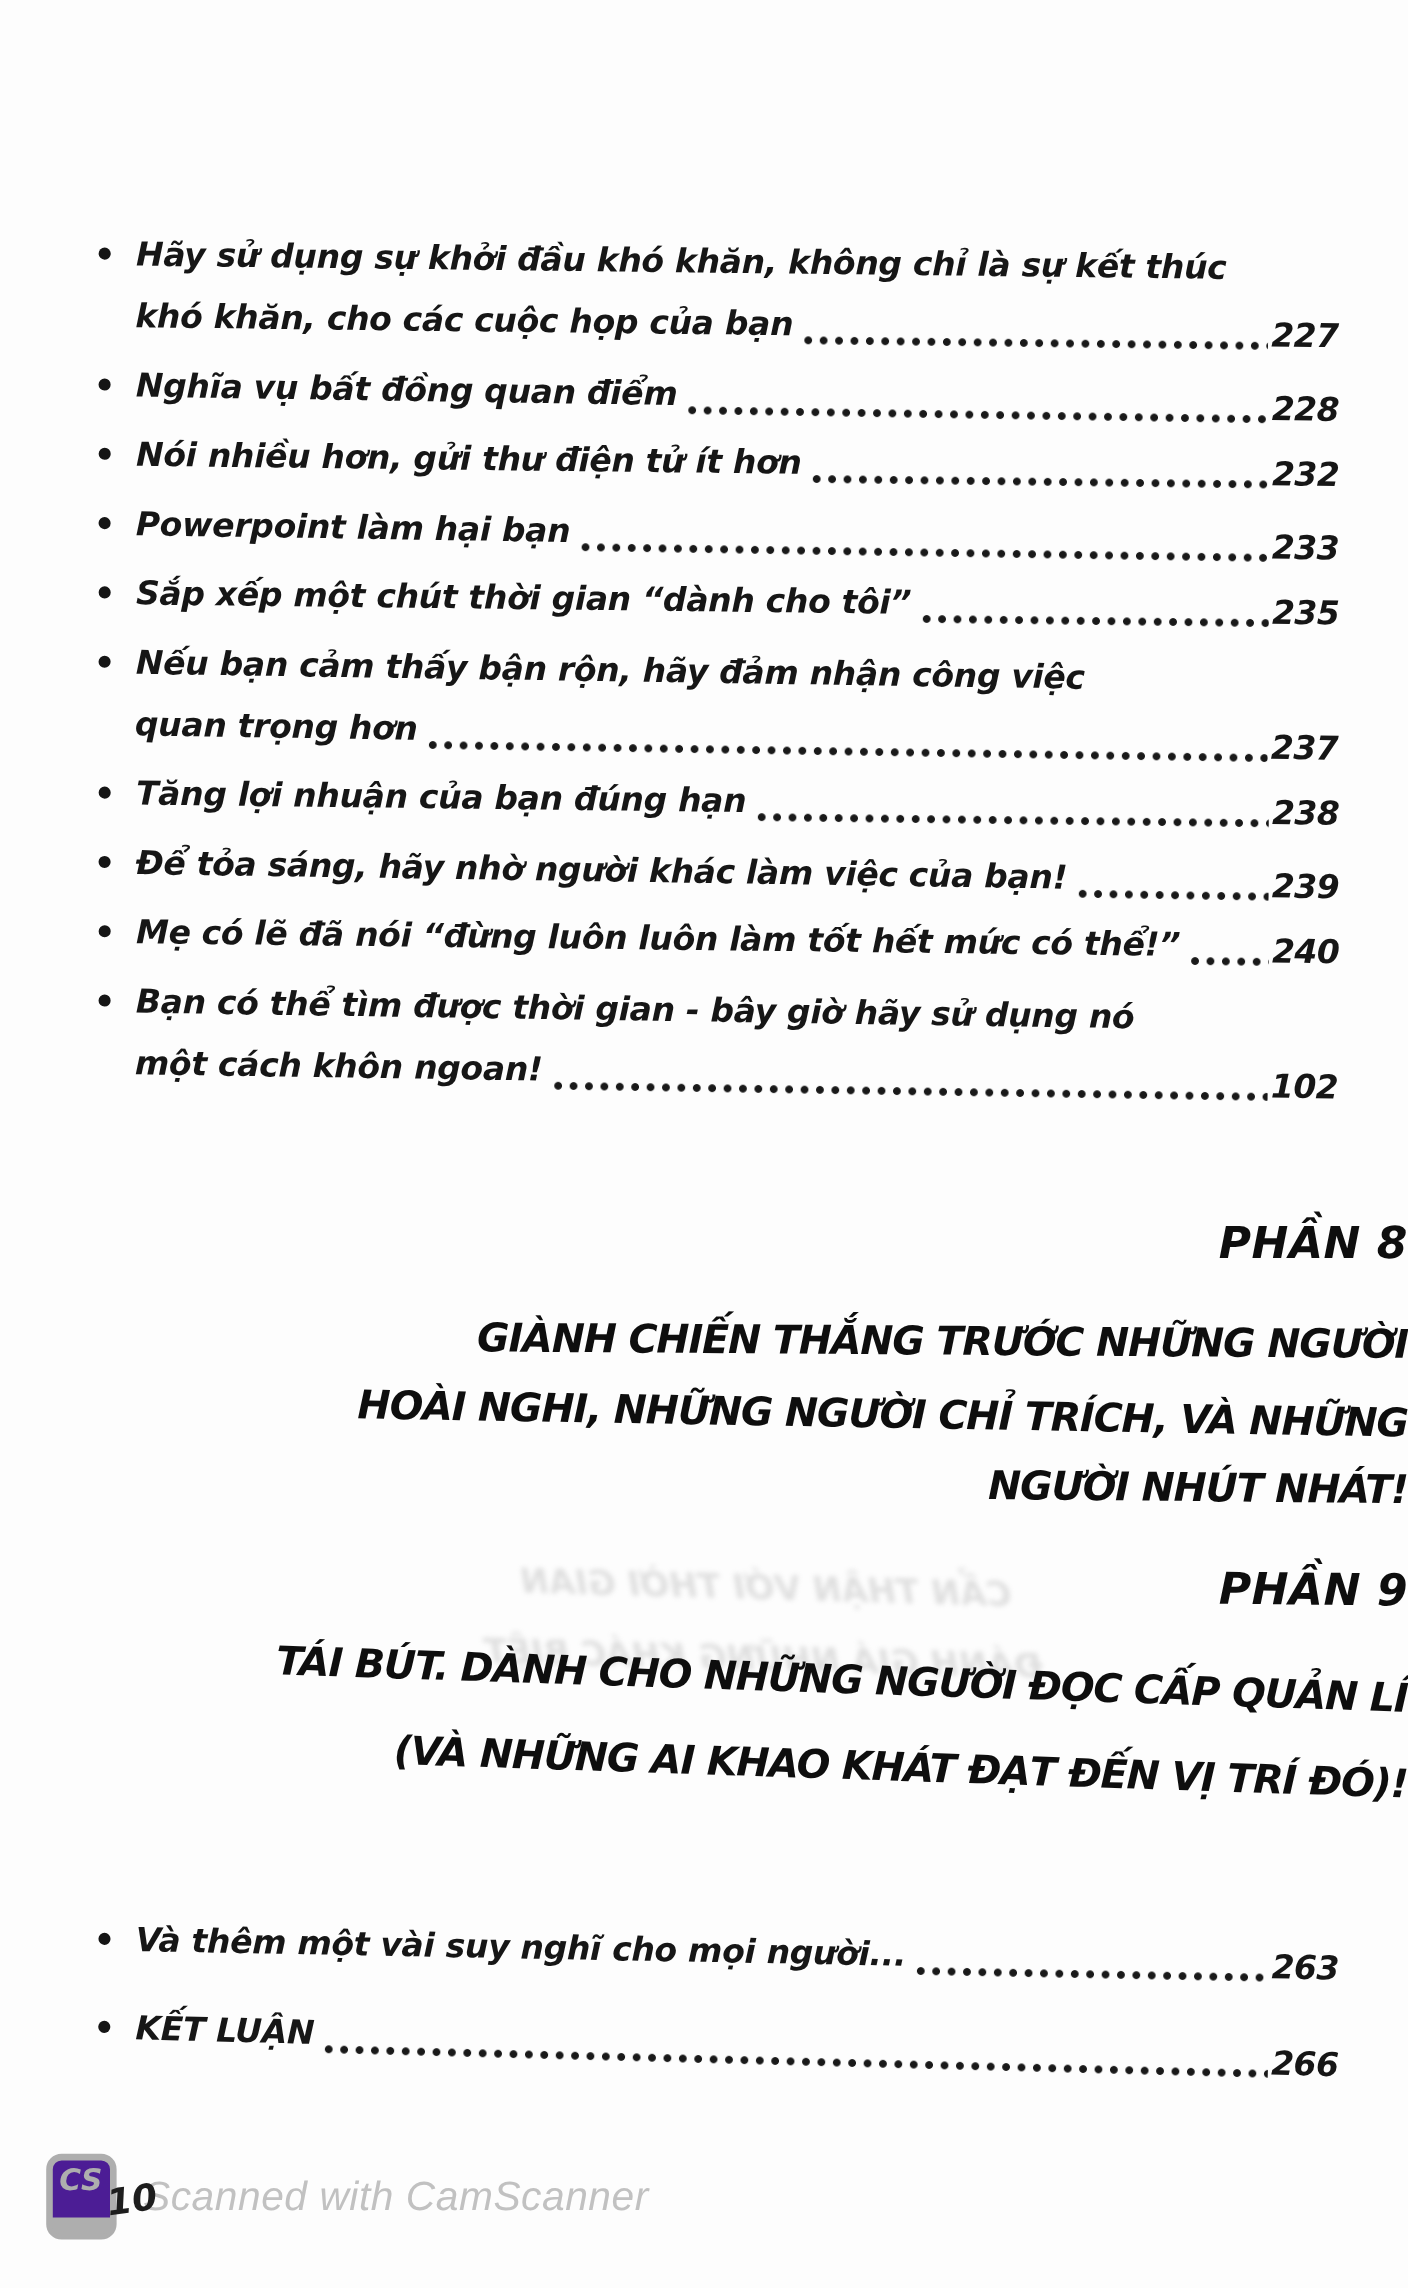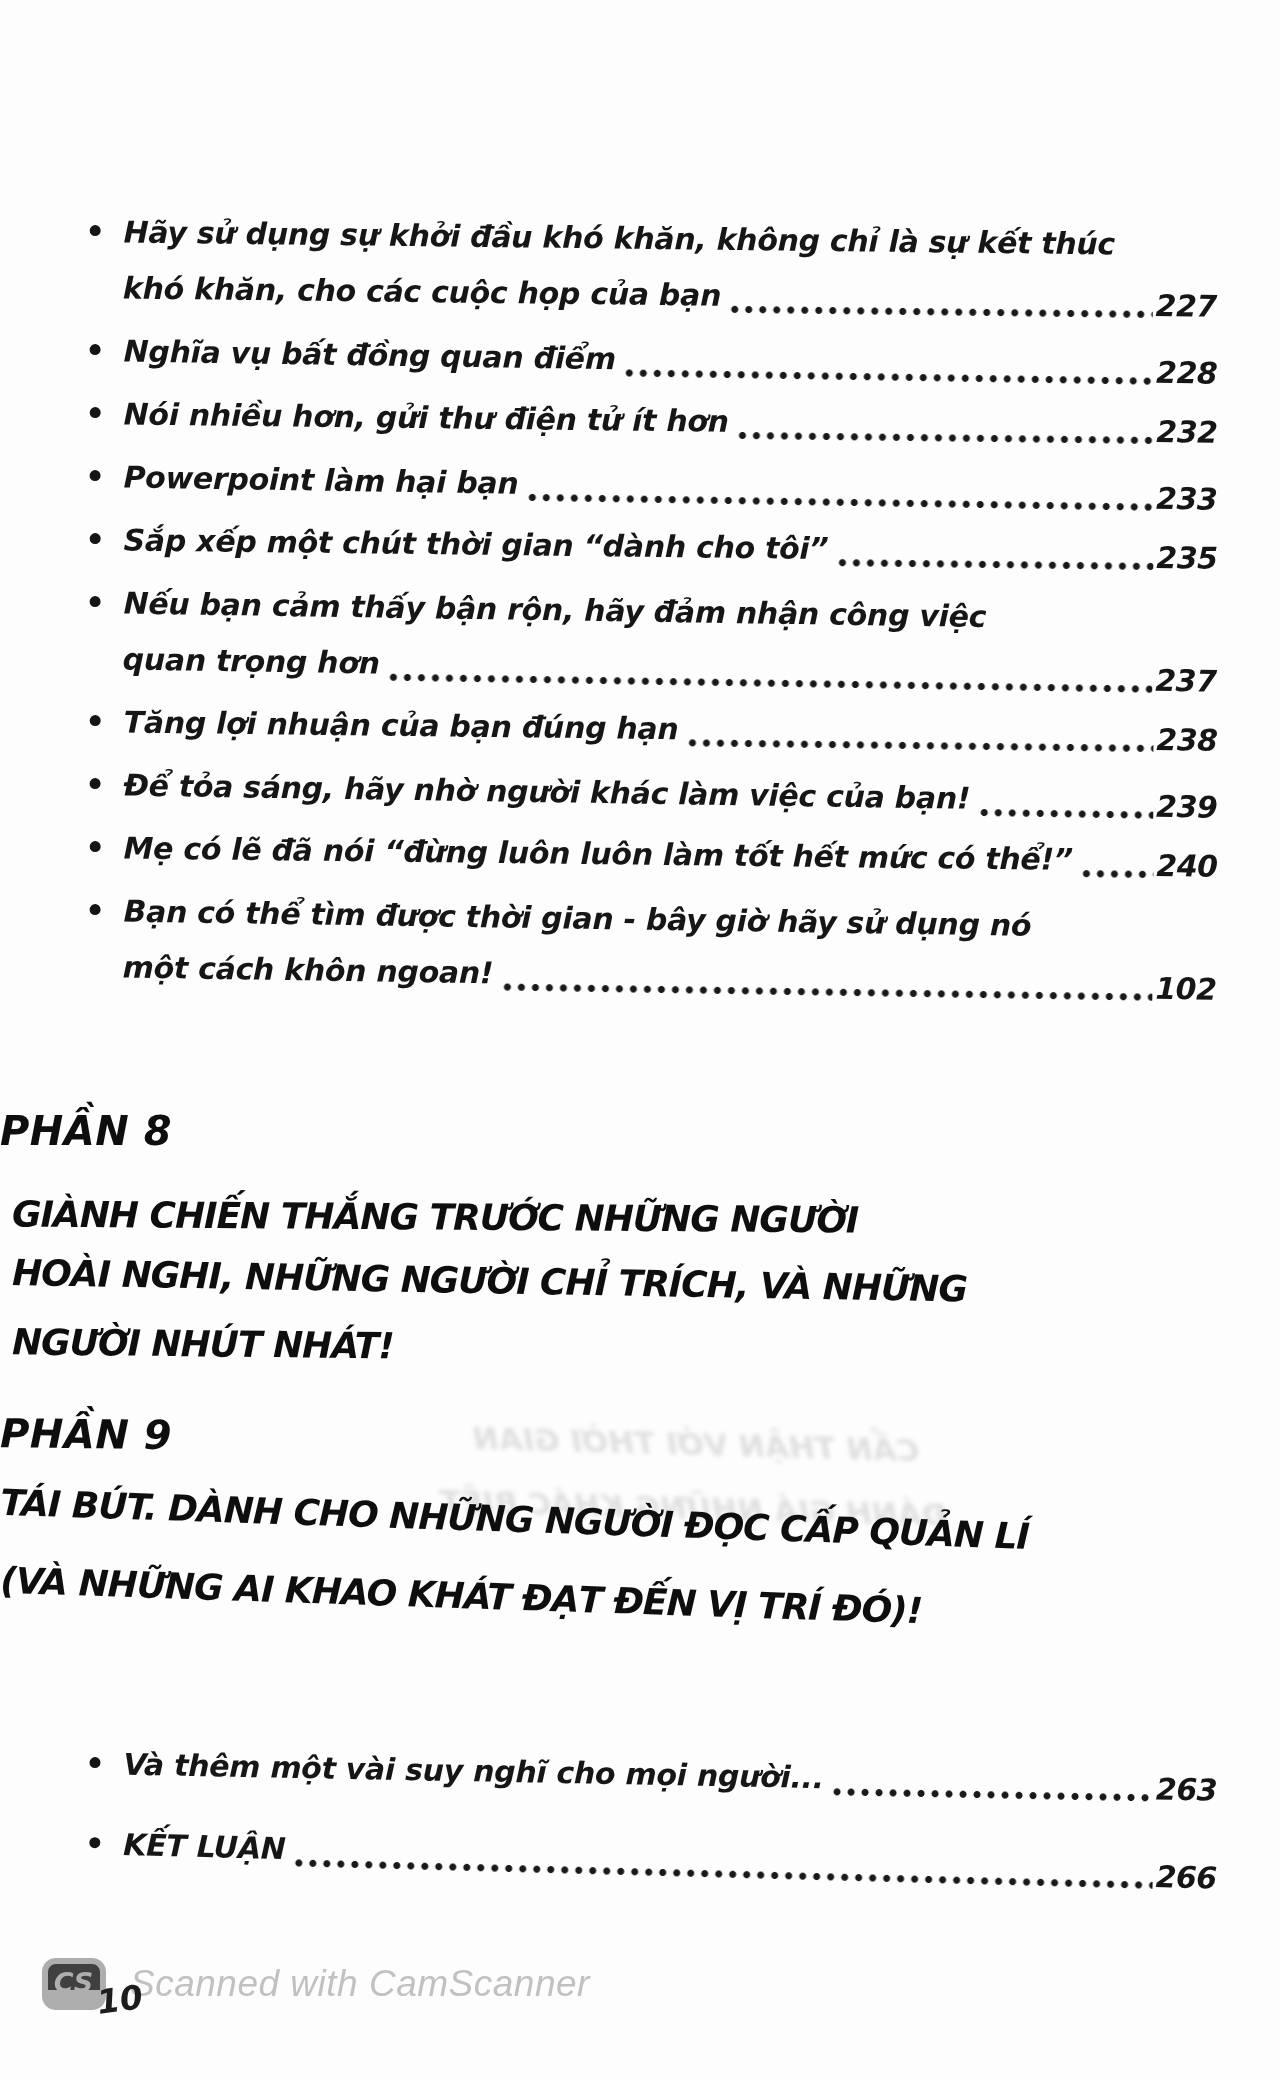--- a/index.html
+++ b/index.html
@@ -17,21 +17,21 @@
   .toc-content{flex:1;min-width:0;}
   .toc-line{display:flex;font-size:30px;line-height:56px;letter-spacing:-.3px;}
   .toc-text{white-space:nowrap;}
   .leader{
     flex:1;min-width:24px;height:9px;align-self:flex-end;margin:0 3px 10px 7px;
     background-image:radial-gradient(circle,#191919 3.1px,transparent 3.9px);
     background-size:14px 9px;background-repeat:repeat-x;background-position:0 50%;
   }
   .pagenum{font-size:30px;transform:translateY(5px);letter-spacing:-.5px;}
   
-  .part{position:absolute;left:0;width:1280px;text-align:left;color:#0e0e0e;}
+  .part{position:absolute;left:0;width:1280px;text-align:right;color:#0e0e0e;}
   .part-label{font-size:40px;line-height:50px;letter-spacing:.5px;}
   .part8{top:1106px;}
   .part8 .part-titles{margin-top:30px;padding-left:12px;}
   .t-line{font-size:36px;line-height:65px;letter-spacing:-1px;white-space:nowrap;}
   .part8 .t-line:nth-child(1){transform:rotate(.4deg);}
   .part8 .t-line:nth-child(2){transform:rotate(1deg);}
   .part8 .t-line:nth-child(3){transform:rotate(.6deg);}
   .part9{top:1415px;}
   .part9 .part-label{transform:rotate(.6deg);}
   .part9 .part-titles{margin-top:20px;}
@@ -45,22 +45,22 @@
     filter:blur(2.2px);transform:scaleX(-1) rotate(-1.6deg);white-space:nowrap;
   }
   
   .s9{position:absolute;left:90px;top:1736px;width:1128px;}
   .s9 .toc-row{margin-bottom:24px;}
   .s9 .toc-row:nth-child(1){transform:rotate(1.1deg);}
   .s9 .toc-row:nth-child(2){transform:rotate(1.5deg);}
   
   .footer{position:absolute;left:42px;top:1958px;display:flex;align-items:center;}
   .cs-logo{
-    width:64px;height:52px;box-sizing:border-box;border:6px solid #aeaeae;
-    border-radius:14px;background:#404040;position:relative;flex:none;
+    width:64px;height:78px;box-sizing:border-box;border:6px solid #aeaeae;
+    border-radius:14px;background:#4c1d95;position:relative;flex:none;
   }
   .cs-letters{
     position:absolute;top:3px;left:0;right:0;text-align:center;
     font-size:27px;font-weight:700;color:#aeaeae;letter-spacing:1px;
   }
   .cs-bar{position:absolute;left:-1px;right:-1px;bottom:-1px;height:15px;background:#aeaeae;border-radius:0 0 8px 8px;}
   .watermark{
     margin-left:24px;font-family:"Liberation Sans",sans-serif;font-weight:400;
     font-size:37px;color:#c1c1c1;letter-spacing:.5px;white-space:nowrap;
   }

